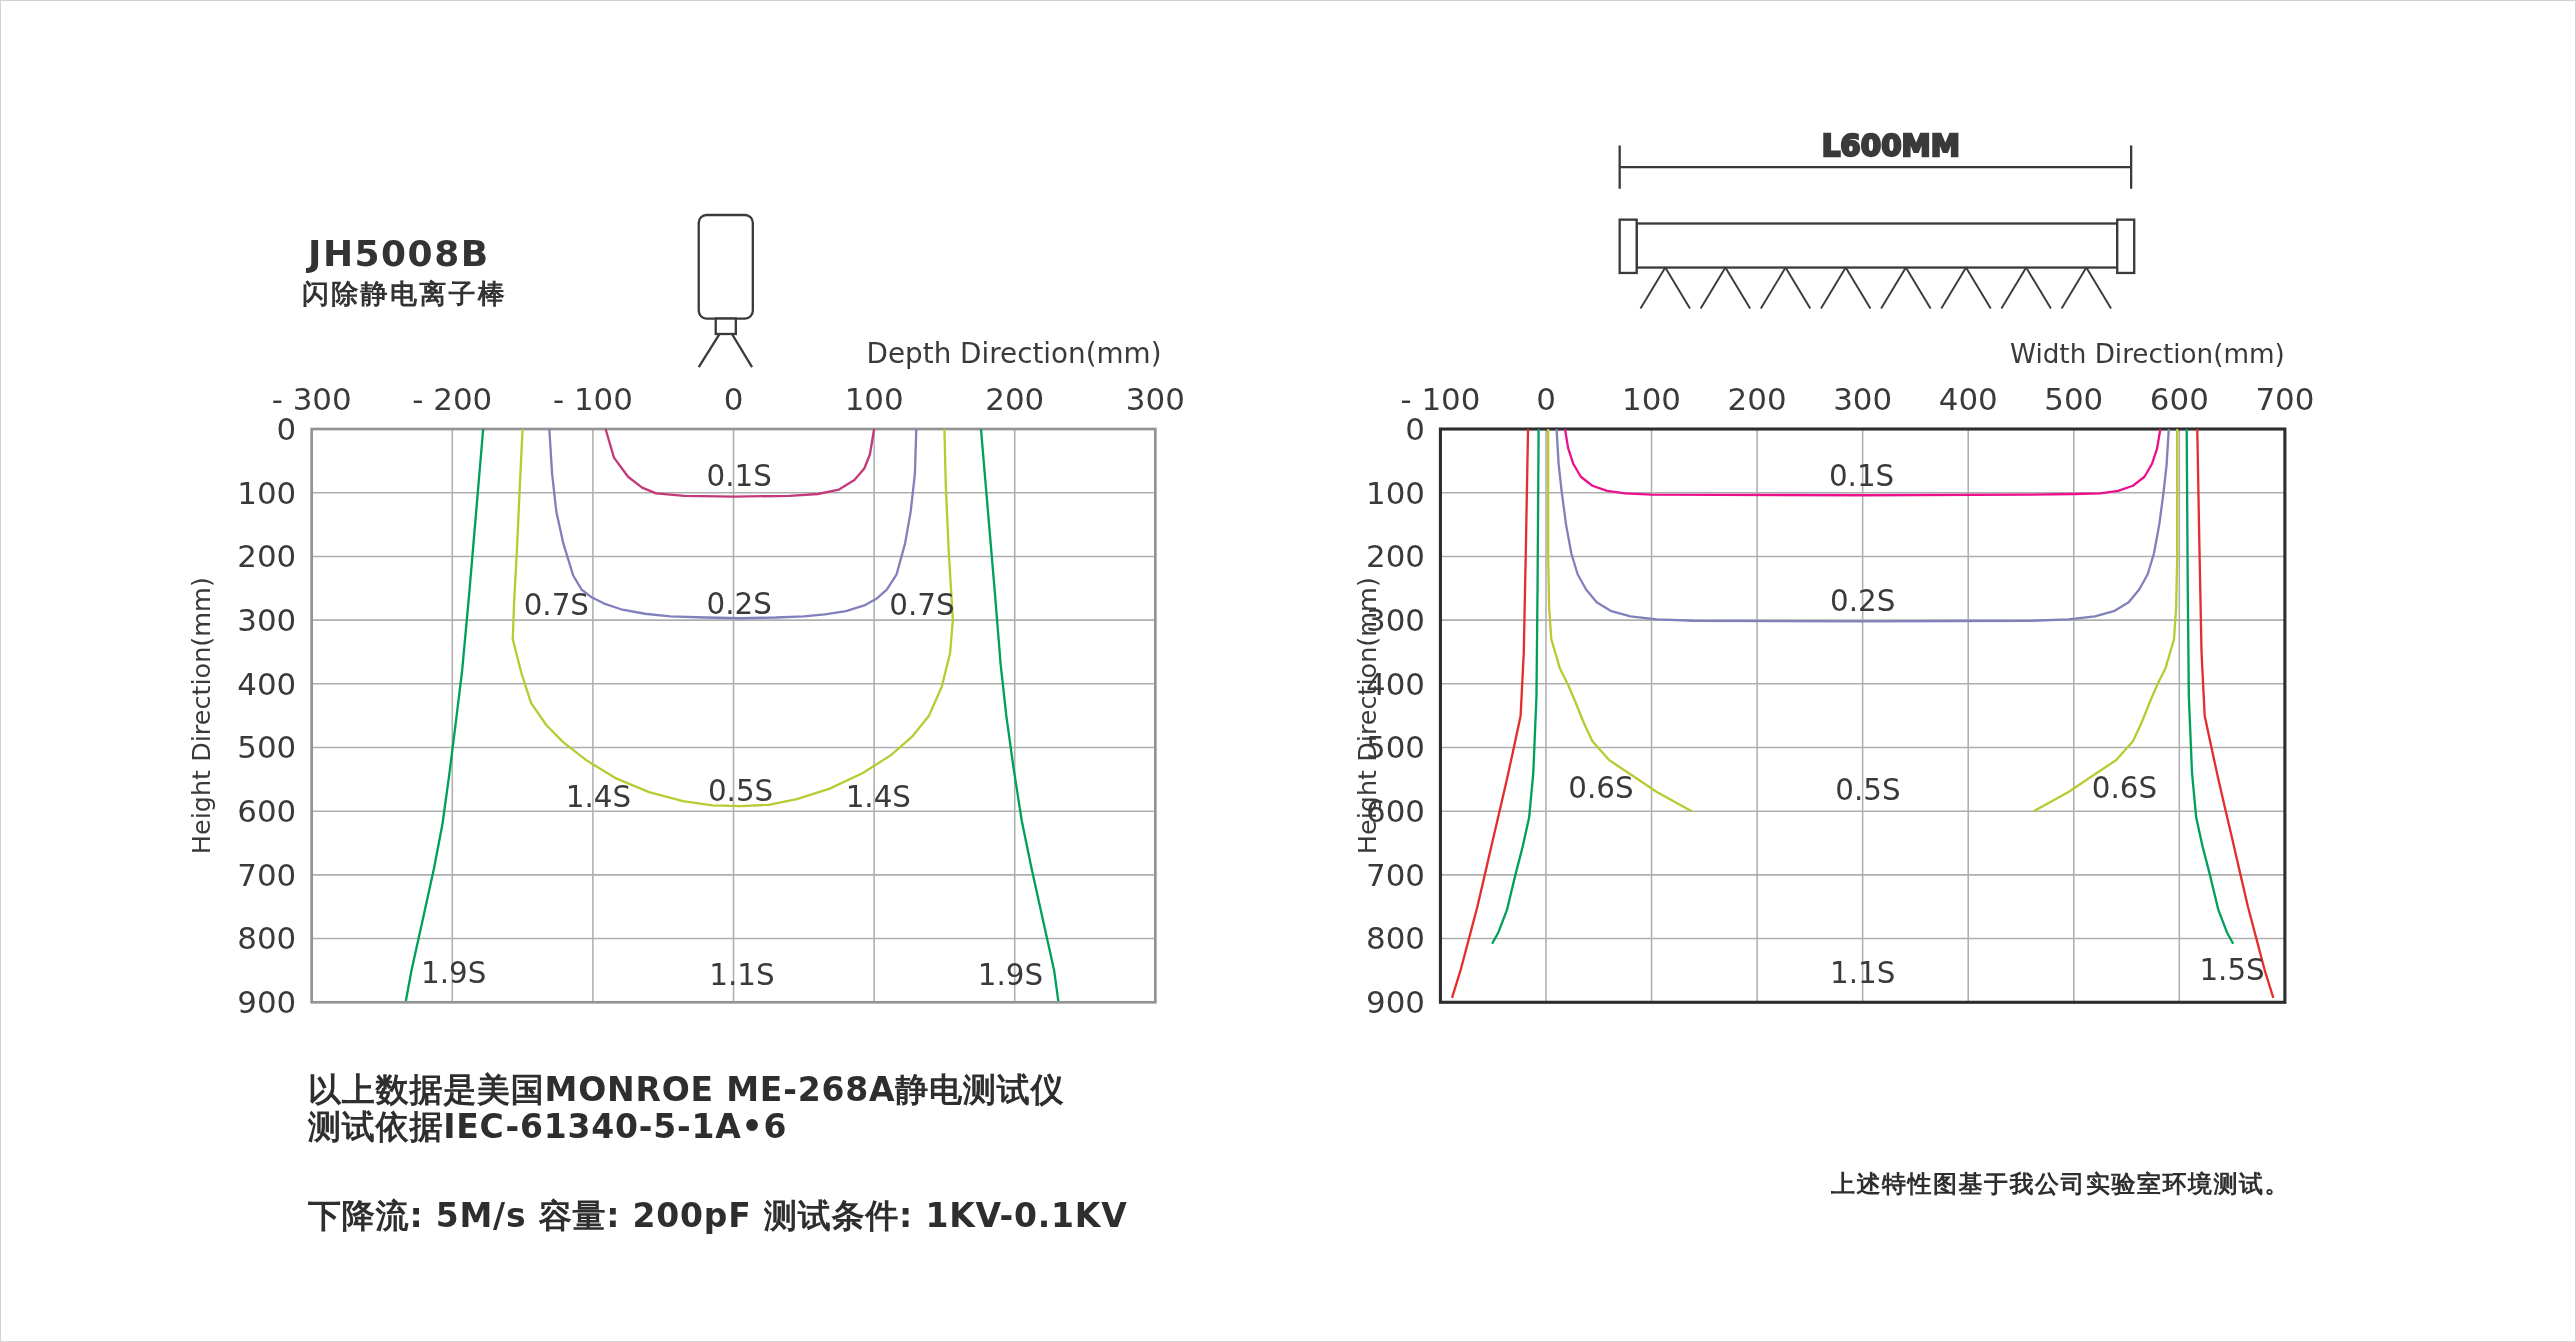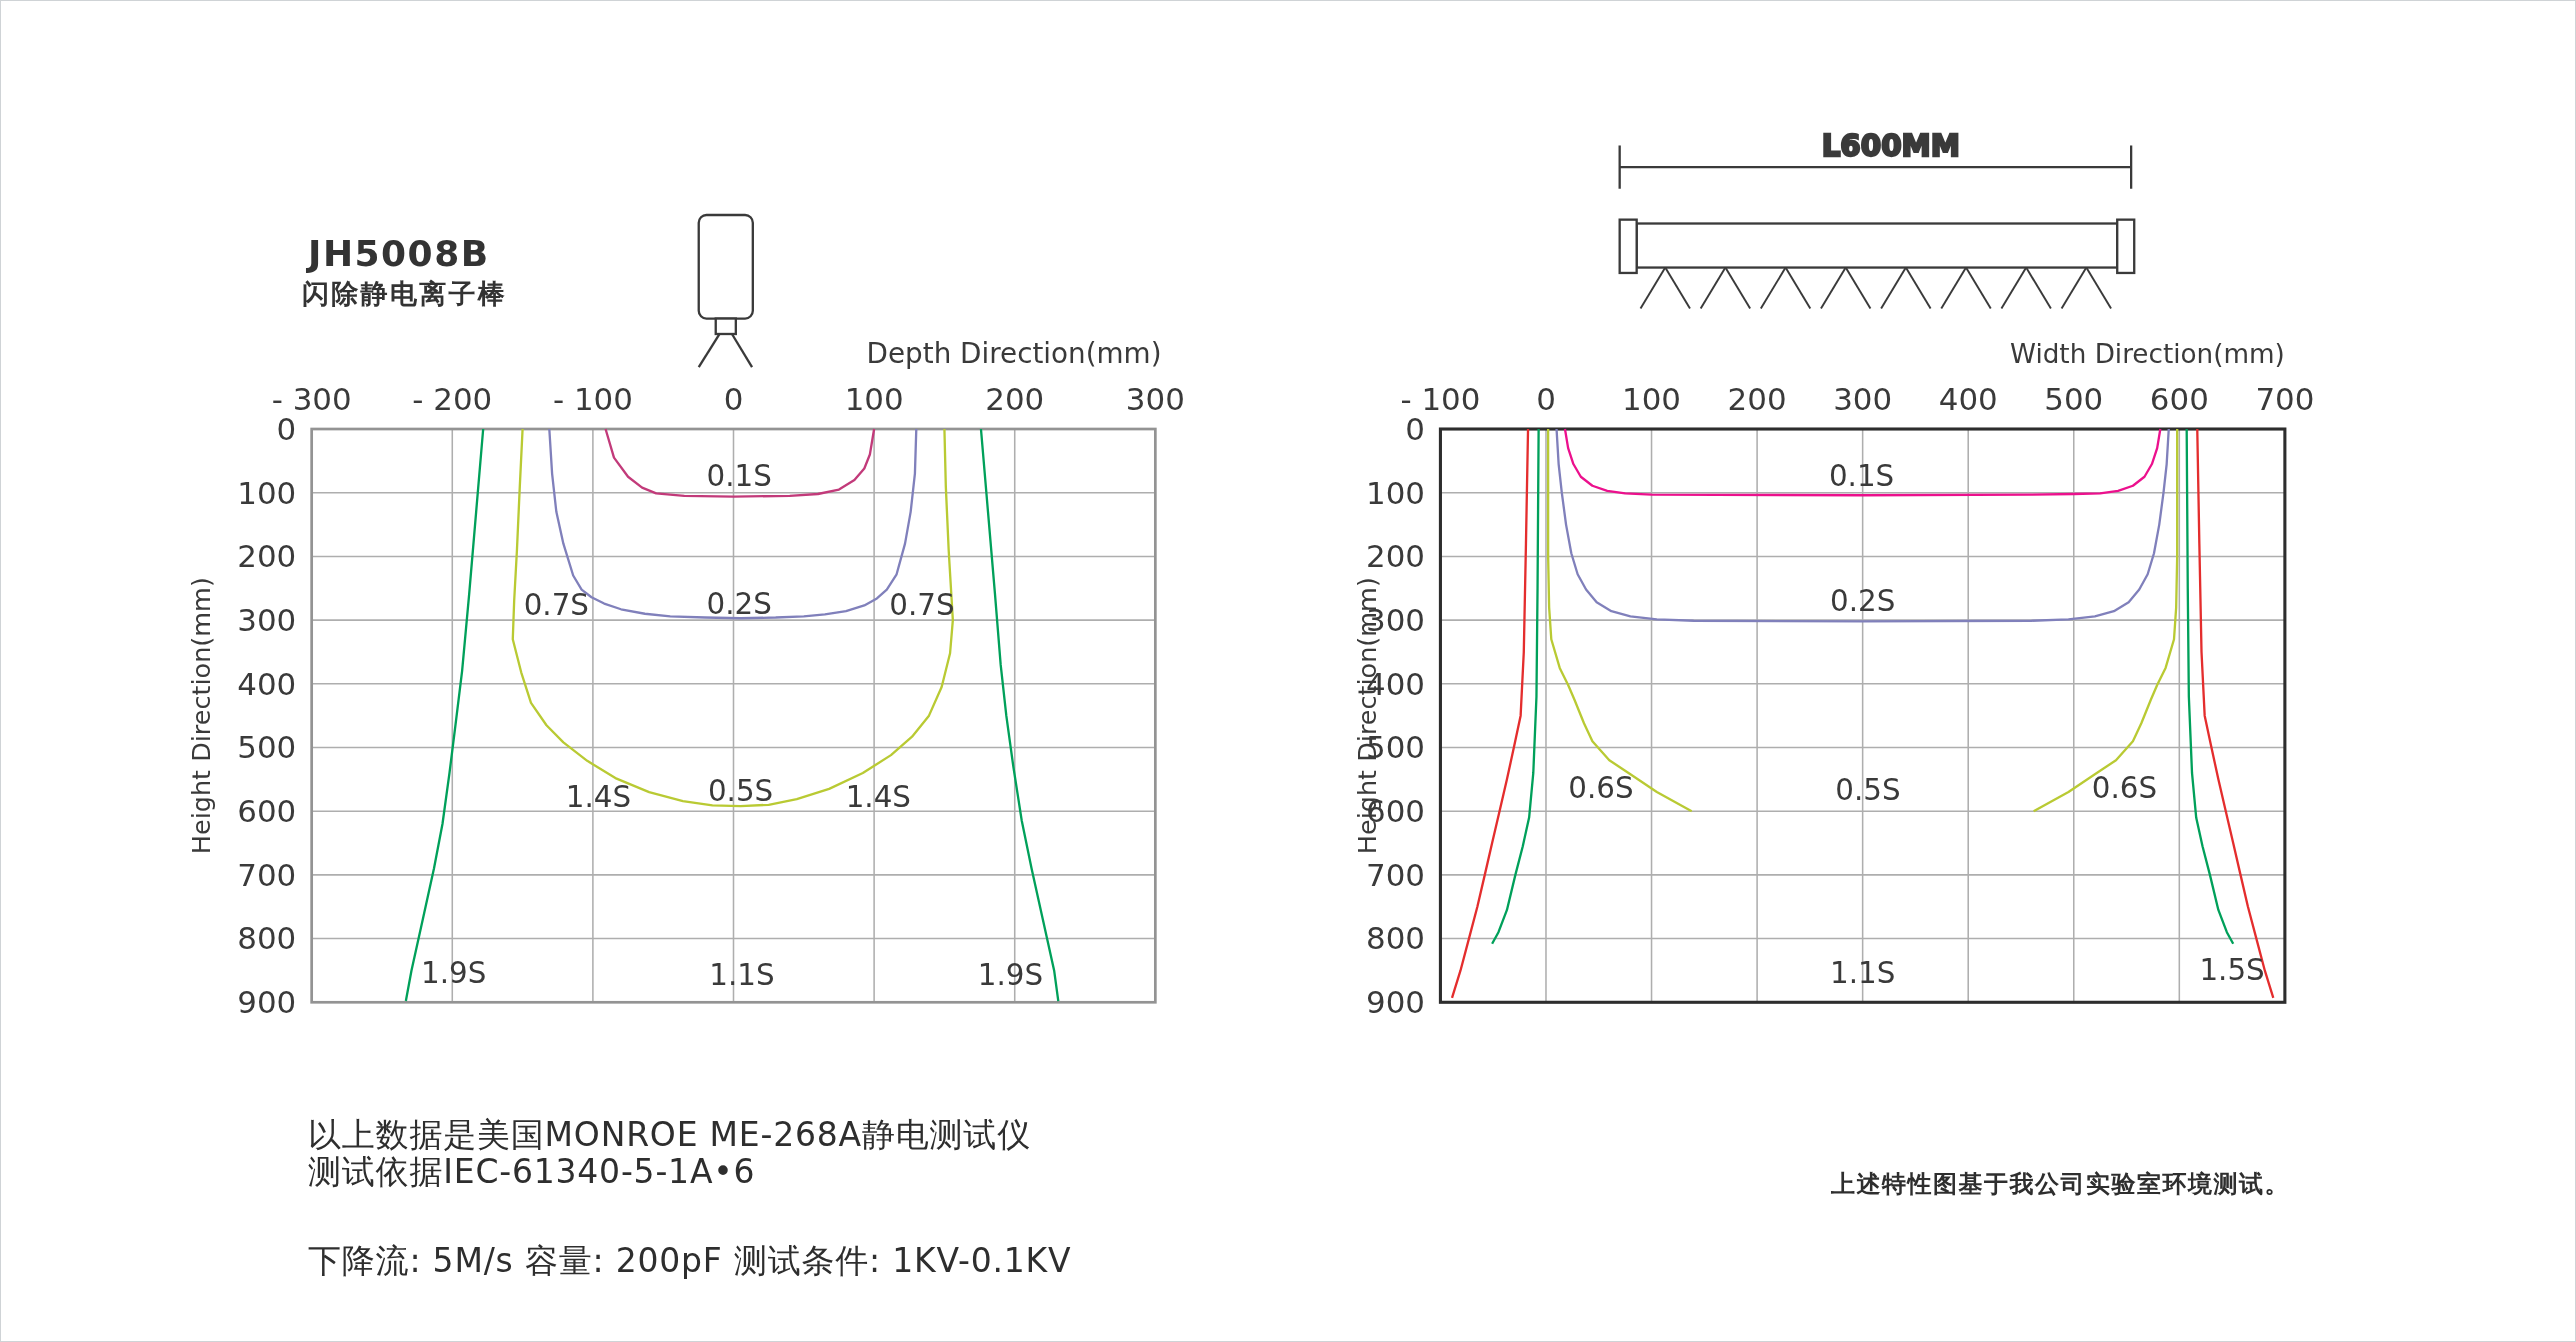--- a/index.html
+++ b/index.html
@@ -9,21 +9,21 @@
     background:#ffffff;
     border:1.5px solid #cfd3d6;
     box-sizing:border-box;
     font-family:"DejaVu Sans","Liberation Sans",sans-serif;
     color:#3a3a3a;
     overflow:hidden;
   }
   .abs{position:absolute;white-space:nowrap;}
   #model-title{left:307px;top:232px;font-size:36px;font-weight:600;letter-spacing:1.5px;color:#333;}
   #product-title{left:301px;top:275px;font-size:27px;font-weight:600;letter-spacing:2.3px;color:#333;}
-  .note-line{left:307px;font-size:33px;font-weight:400;color:#2e2e2e;letter-spacing:0.8px;margin-top:45px;}
+  .note-line{left:307px;font-size:33px;font-weight:700;color:#2e2e2e;letter-spacing:0.8px;}
   #note-1{top:1067px;}
   #note-2{top:1104px;}
   #note-3{top:1193px;}
   #note-4{top:1189px;}
   #right-note{right:285px;top:1167px;font-size:24px;font-weight:600;color:#2e2e2e;letter-spacing:1.5px;}
   svg{position:absolute;left:0;top:0;}
 </style>
 </head>
 <body>
 

